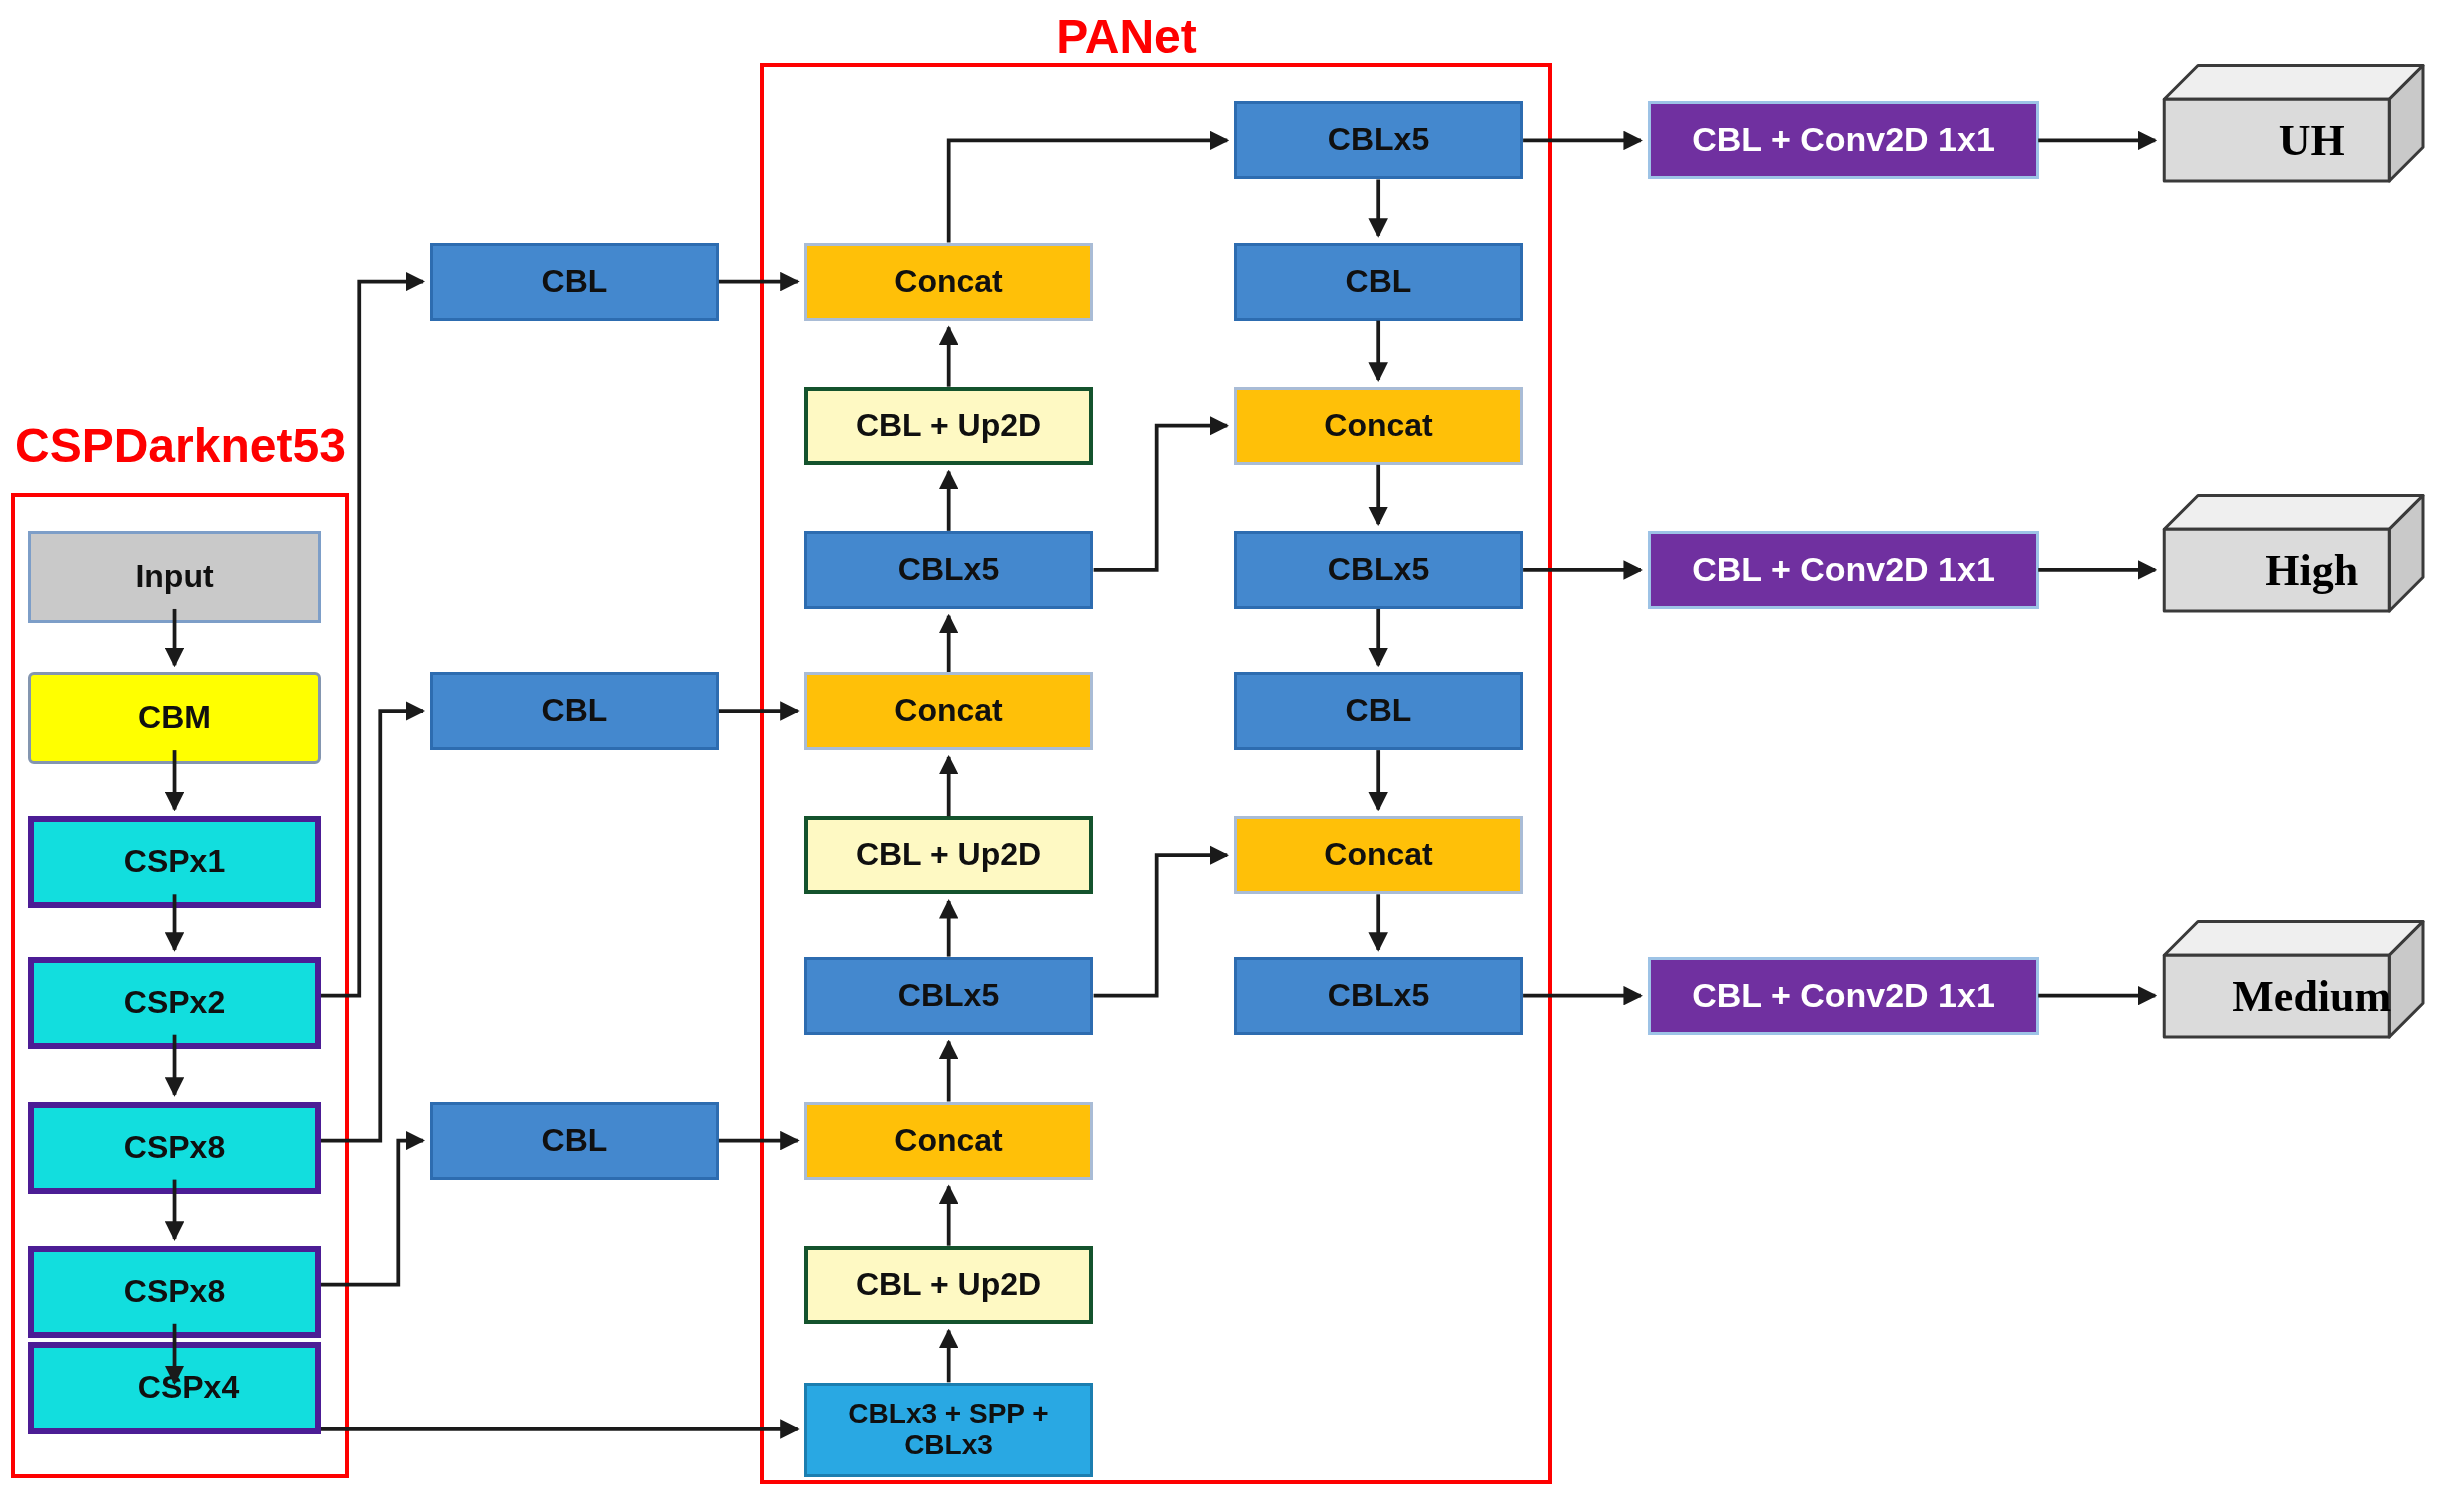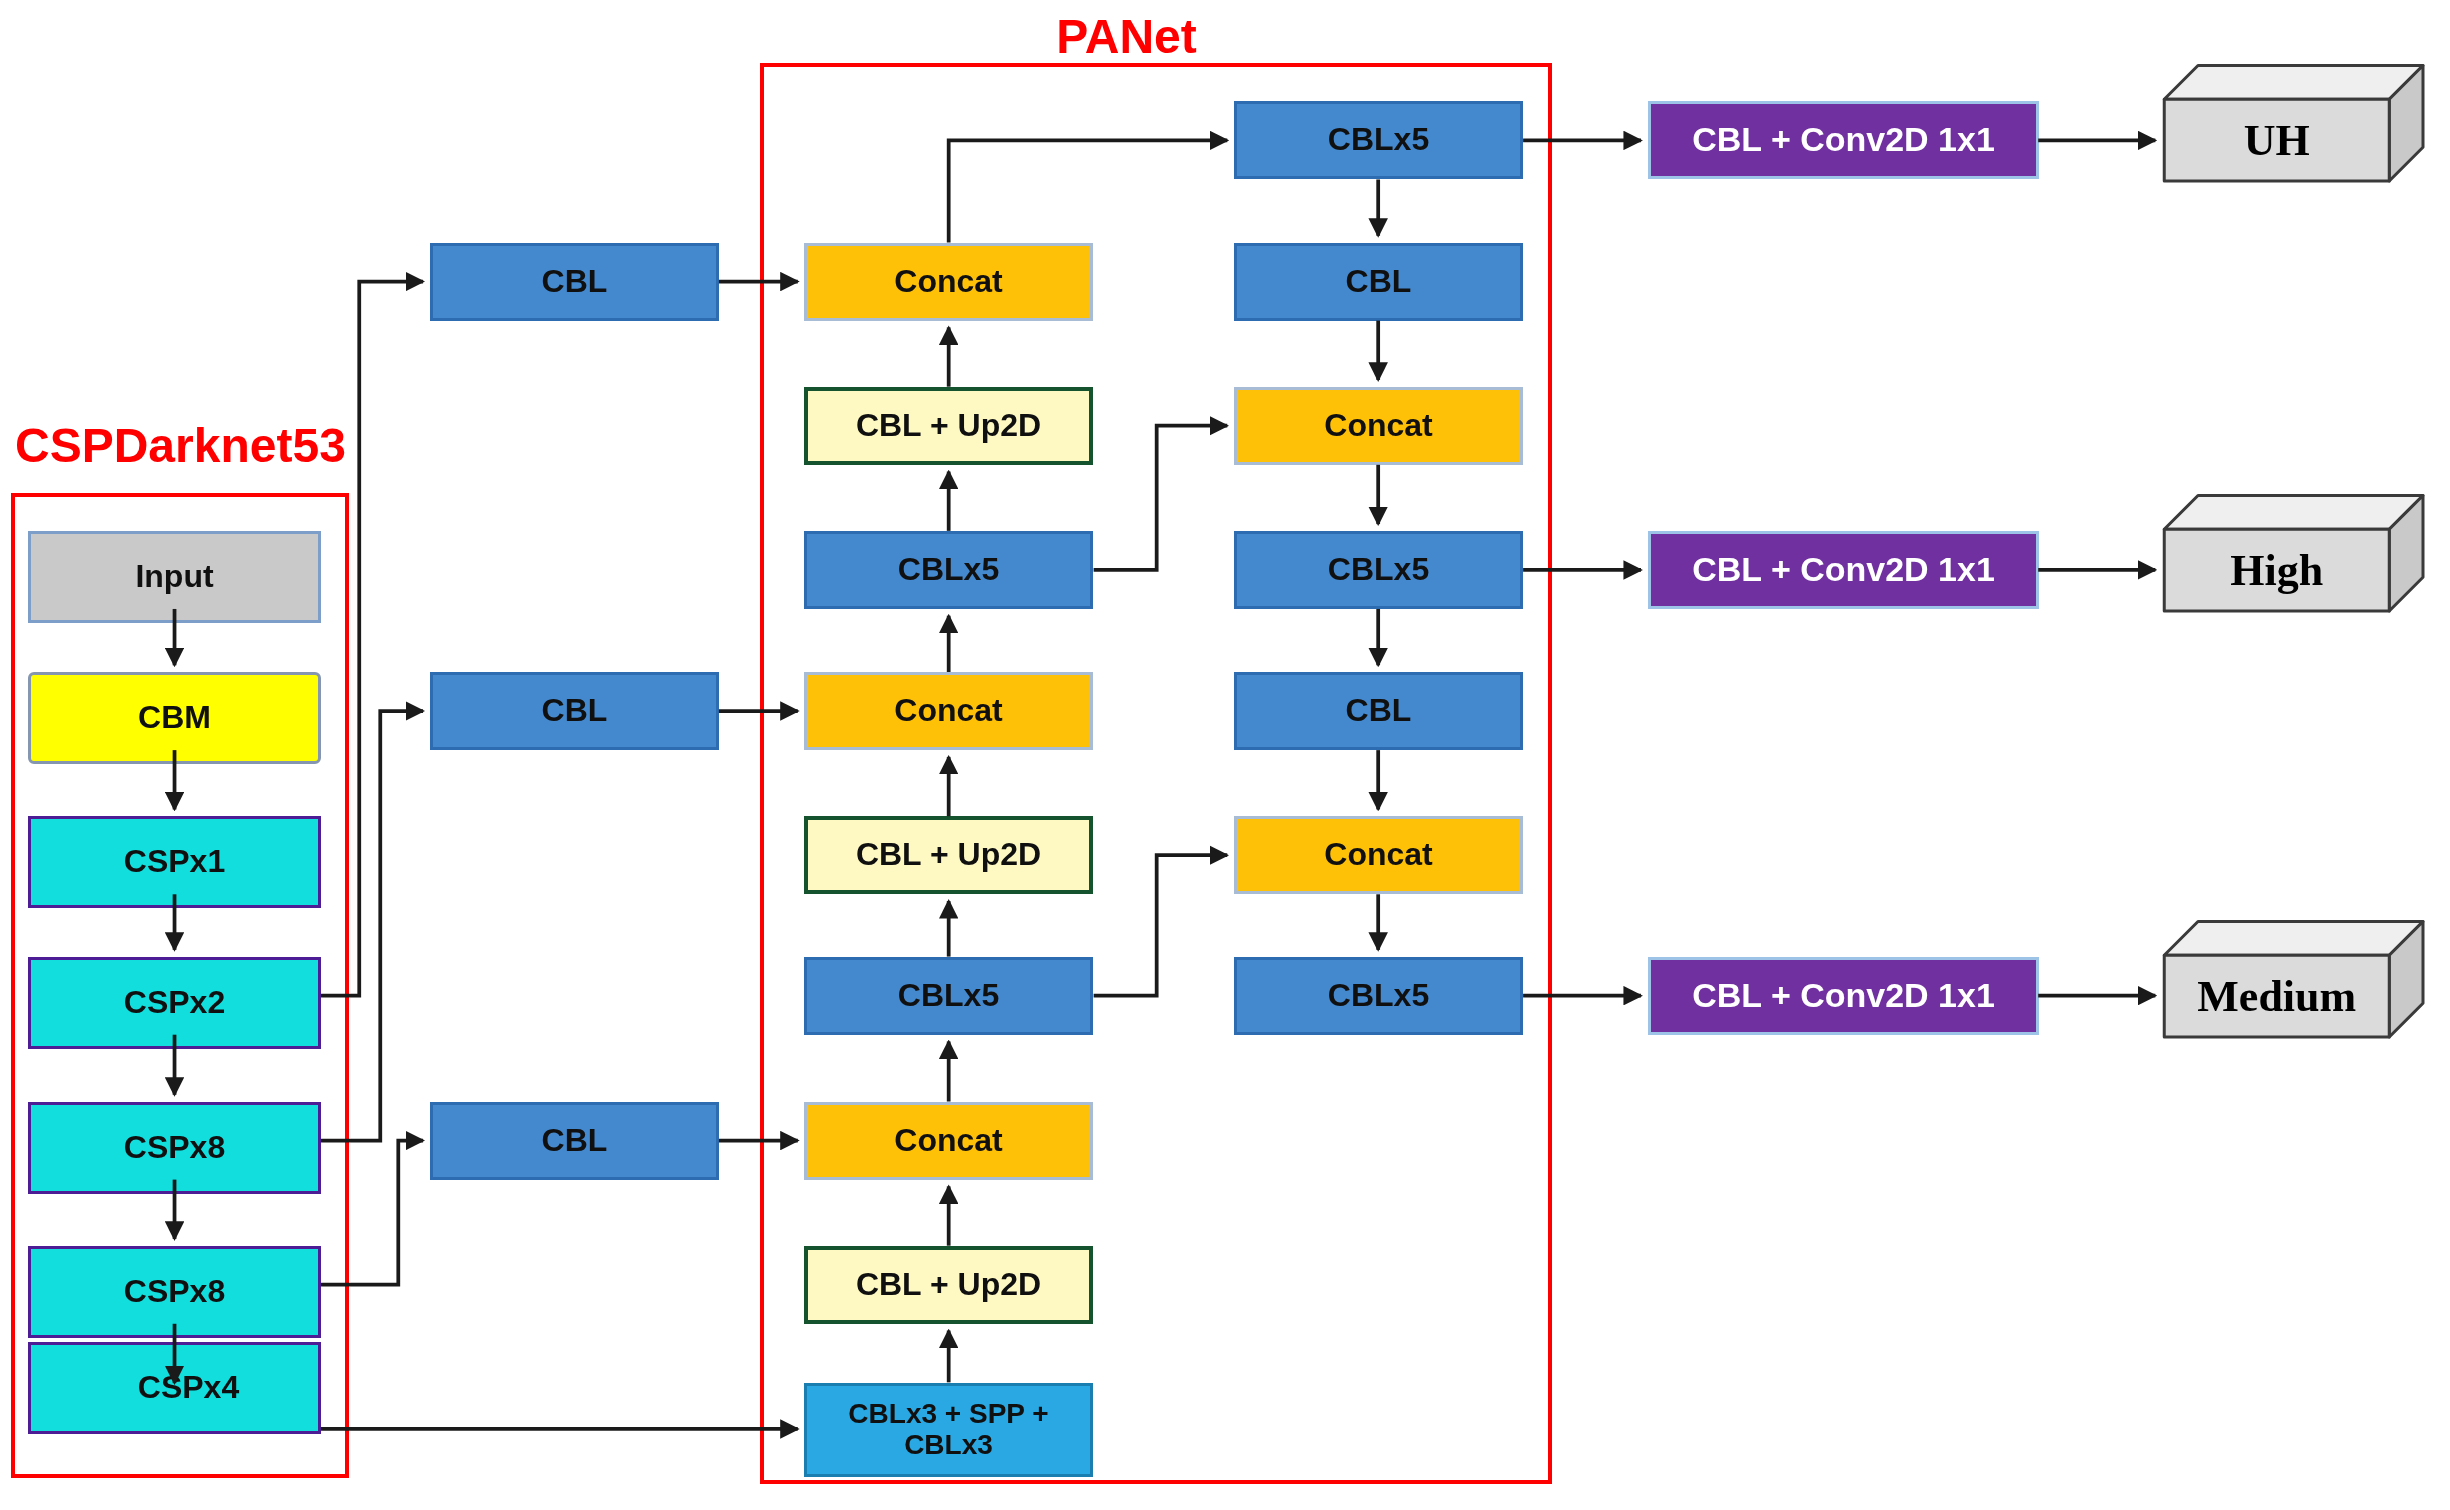--- a/index.html
+++ b/index.html
@@ -13,41 +13,41 @@
   }
   
   .w-back{left:28px;width:293px;height:92px;}
   .w-cbl{left:430px;width:289px;height:78px;}
   .w-pl{left:804px;width:289px;height:78px;}
   .w-pr{left:1234px;width:289px;height:78px;}
   .w-head{left:1648px;width:391px;height:78px;font-size:34px;}
   
   .c-gray  {background:#C9C9C9;border:3px solid #7D9EC8;}
   .c-yellow{background:#FFFF00;border:3px solid #8496B0;}
-  .c-cyan  {background:#12DEDE;border:3px solid #4c1d95;}
+  .c-cyan  {background:#12DEDE;border:6px solid #4c1d95;}
   .c-blue  {background:#4488CE;border:3px solid #2D6CB0;text-align:right;}
   .c-orange{background:#FFC008;border:3px solid #A9BCD6;}
   .c-green {background:#fef9c3;border:4px solid #14532d;}
   .c-spp   {background:#29A8E3;border:3px solid #1B7EB0;font-size:28px;white-space:pre-line;}
   .c-purple{background:#7030A0;border:3px solid #9DC3E6;color:#ffffff;}
   
   .frame{position:absolute;border:4.5px solid #FE0000;box-sizing:border-box;z-index:1;background:transparent;}
   .frame-label{
     position:absolute;color:#FE0000;font-weight:700;font-size:48px;z-index:3;text-align:center;
     font-family:"Liberation Sans",sans-serif;
   }
   
   #arrows{position:absolute;left:0;top:0;z-index:4;}
   
   .cube{position:absolute;left:2162px;width:264px;height:122px;z-index:2;}
   .cube svg{position:absolute;left:0;top:0;}
   .cube-label{
     position:absolute;left:2.3px;top:36px;width:225px;height:82px;
     display:flex;align-items:center;justify-content:center;
-    font-family:"Liberation Serif",serif;font-weight:700;font-size:44px;color:#000000;
+    font-family:"Liberation Serif",serif;font-weight:700;font-size:44px;color:#000000;padding-left:35px;
   }
 </style>
 </head>
 <body>
 
 <div id="canvas">
 
   <div class="frame" style="left:10.5px;top:493px;width:338px;height:985px;"></div>
   <div class="frame" style="left:760px;top:63px;width:792px;height:1421px;"></div>
   <div class="frame-label" style="left:15px;top:418px;width:330px;">CSPDarknet53</div>

